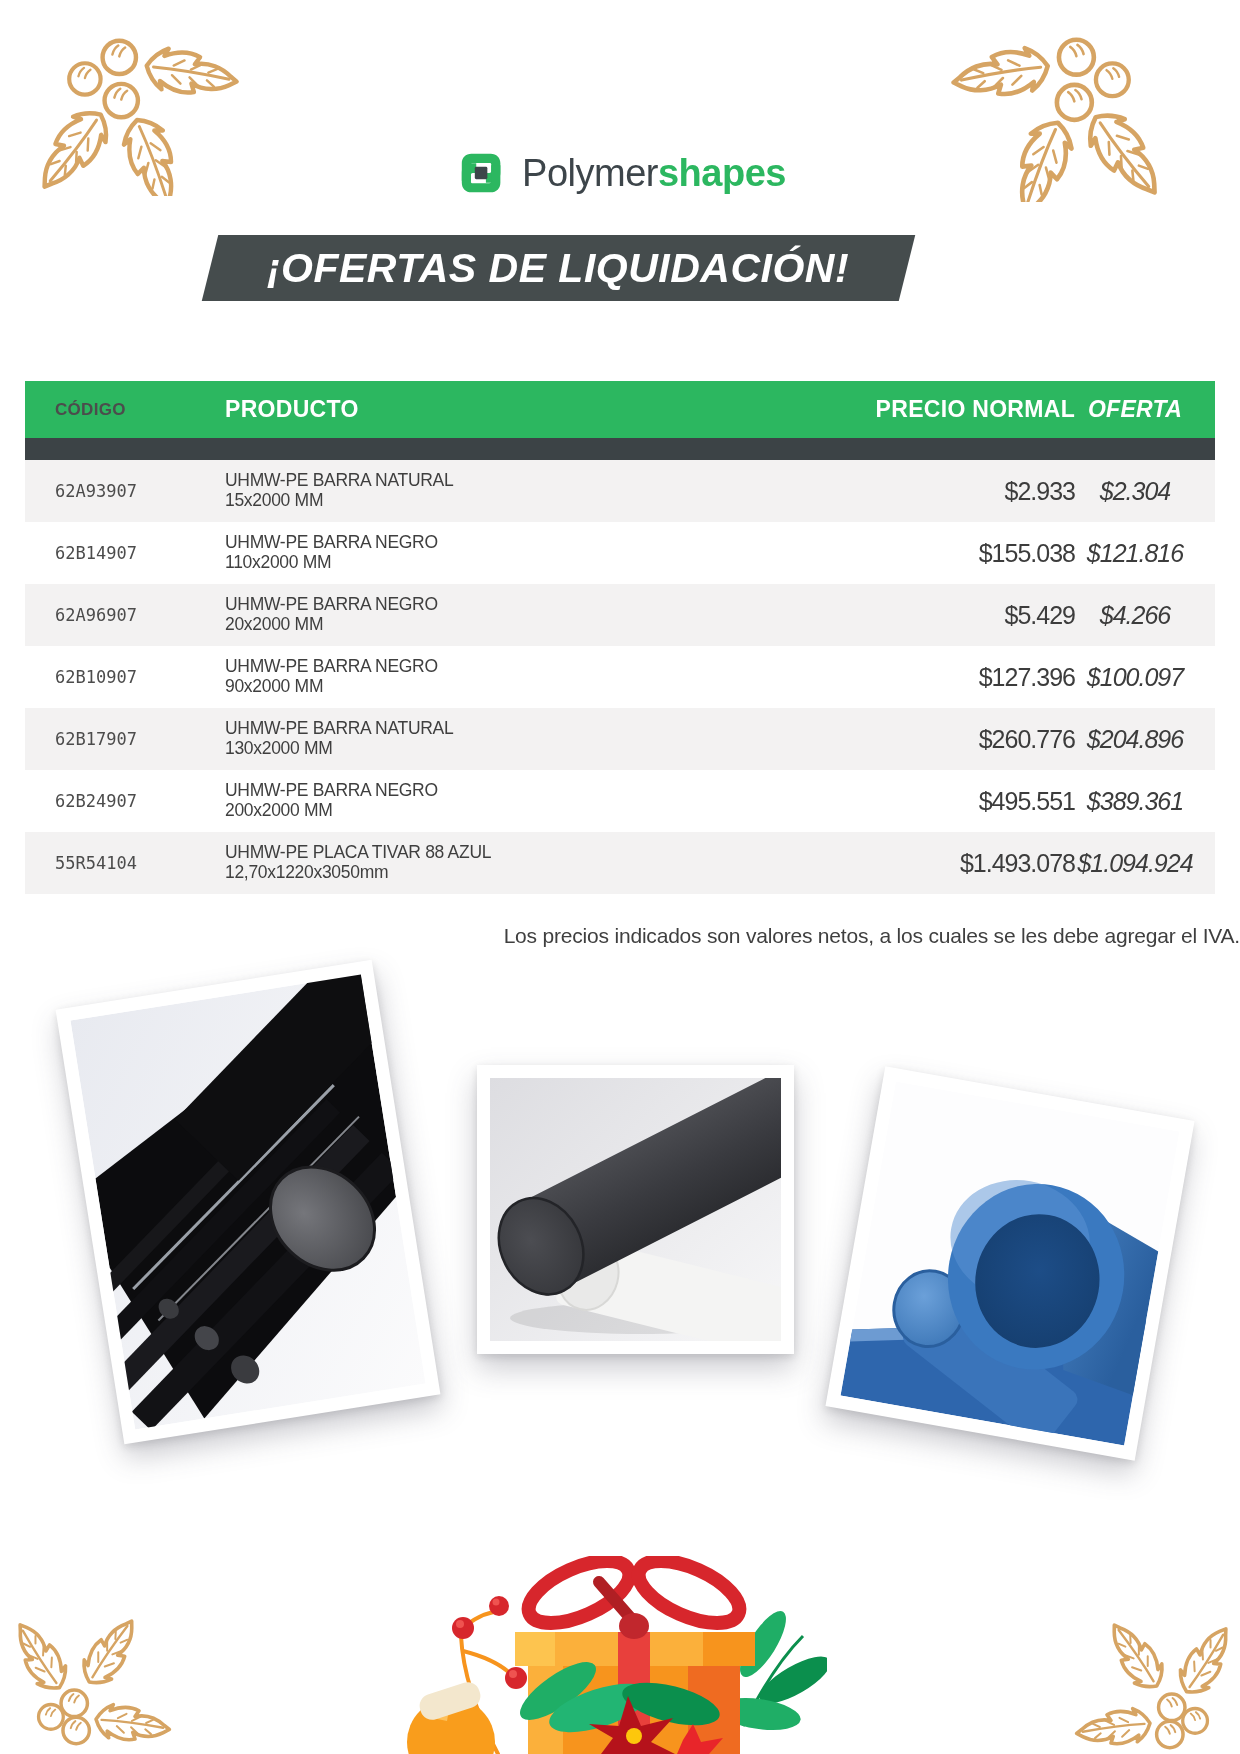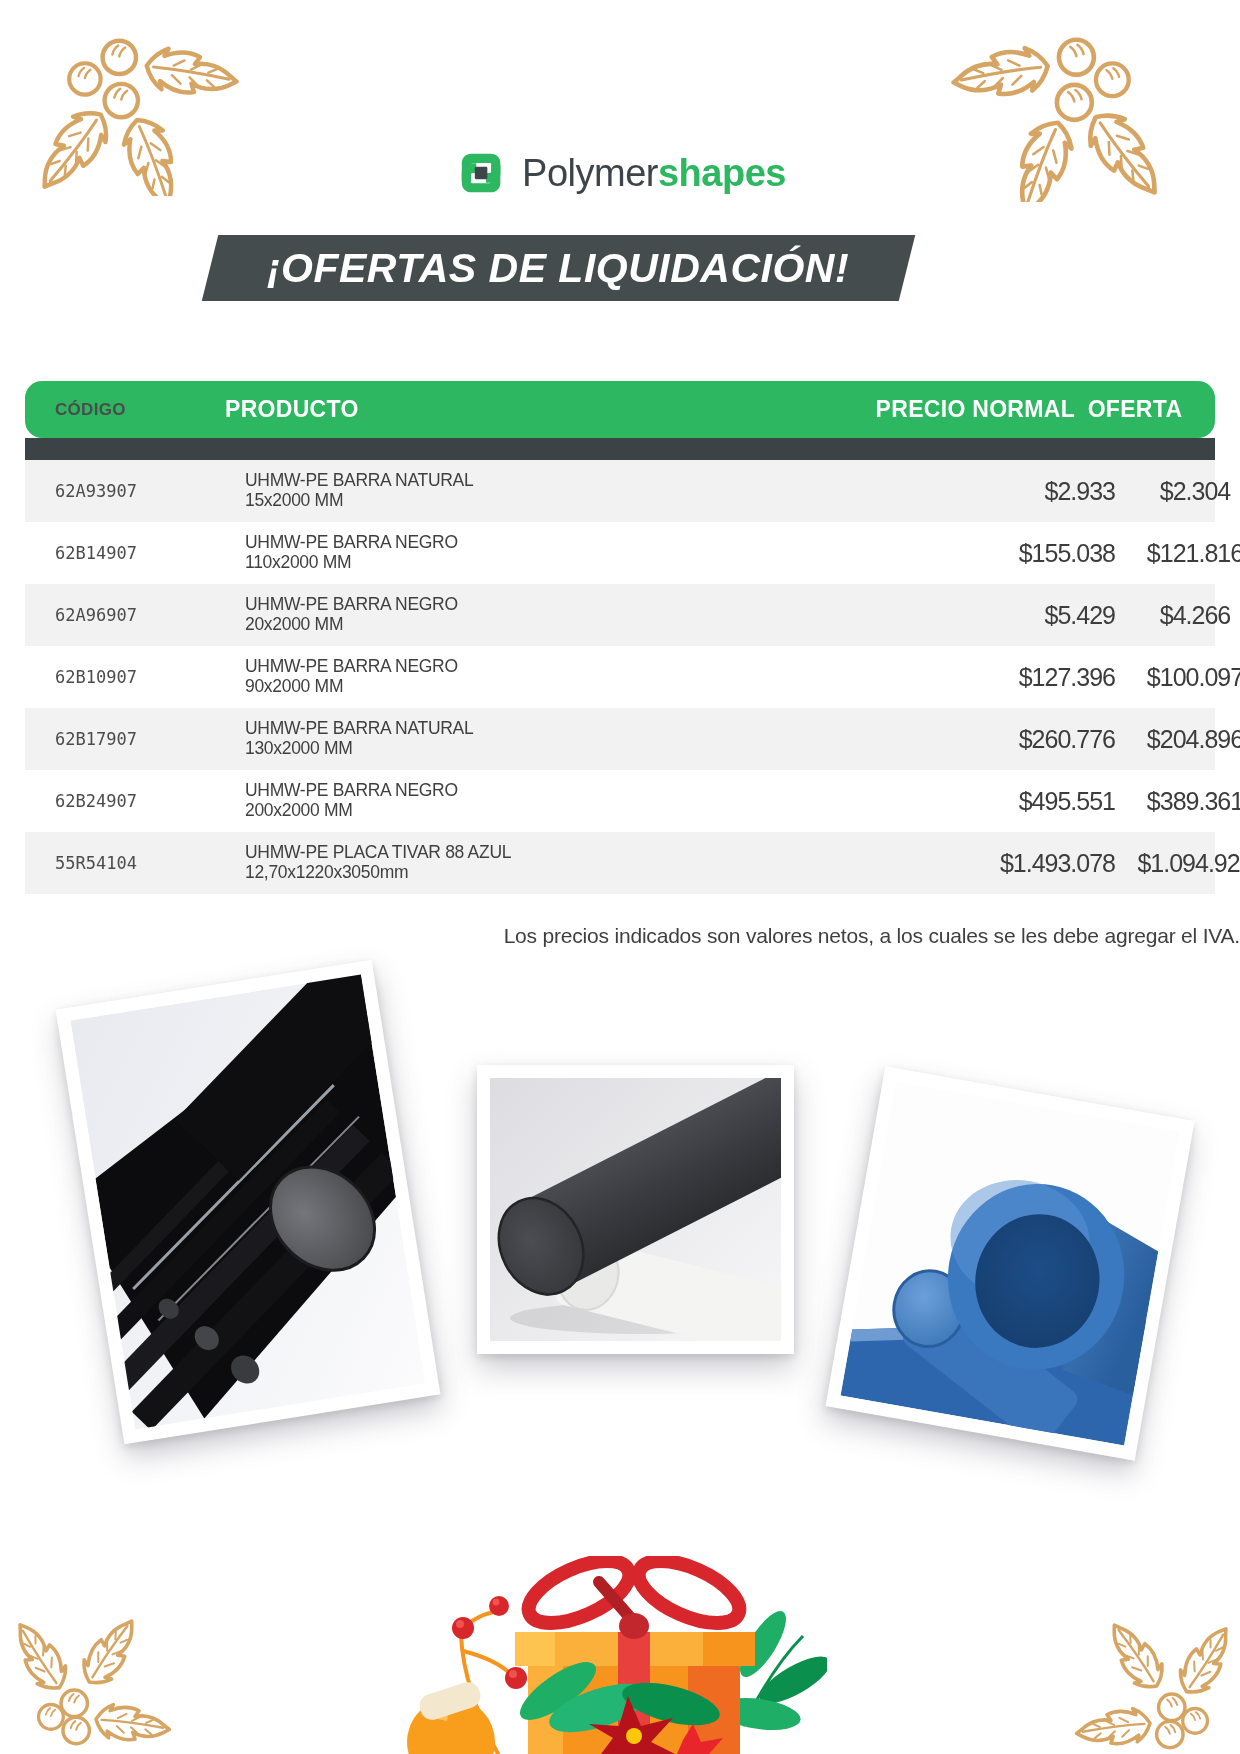--- a/index.html
+++ b/index.html
@@ -18,29 +18,29 @@
 
   
   .banner{top:235px;left:210px;width:697px;height:66px;background:var(--banner);
     transform:skewX(-14deg);display:flex;align-items:center;justify-content:center;}
   .banner span{transform:skewX(14deg);font-style:italic;font-weight:bold;font-size:41px;
     color:#fff;letter-spacing:0.5px;white-space:nowrap;}
 
   
   .table{top:381px;left:25px;width:1190px;}
   .thead,.trow{display:grid;grid-template-columns:175px 420px 455px 140px;align-items:center;}
-  .thead{height:57px;background:var(--green);color:#fff;font-weight:bold;font-size:23px;letter-spacing:0.3px;border-radius:17px;}
+  .thead{height:57px;background:var(--green);color:#fff;font-weight:bold;font-size:23px;letter-spacing:0.3px;}
   .divider{height:22px;background:var(--dark);}
-  .trow{height:62px;background:#fff;gap:20px;}
+  .trow{height:62px;background:#fff;}
   .trow.alt{background:var(--rowgray);}
   .code{padding-left:30px;font-family:"DejaVu Sans Mono",monospace;font-size:17px;color:var(--codetext);}
   .prodh{padding-left:25px;}
   .prod{padding-left:25px;font-size:17.5px;line-height:1.14;letter-spacing:-0.3px;color:#3f3f3f;}
   .pnormal{text-align:right;padding-left:55px;}
-  .poffer{text-align:center;padding-right:20px;}
+  .poffer{text-align:center;padding-right:20px;font-style:italic;}
   .price{font-size:25px;letter-spacing:-1px;color:#3c3c3c;}
 
   
   .note{top:924px;left:0;width:1240px;text-align:right;font-size:21px;letter-spacing:-0.2px;color:#3f3f3f;}
 
   
   .polaroid{background:#fff;padding:13px;box-shadow:0 14px 28px rgba(70,70,85,.28),0 3px 8px rgba(0,0,0,.12);}
   .ph-left{left:88px;top:982px;width:320px;height:440px;transform:rotate(-9deg);}
   .ph-mid{left:477px;top:1065px;width:317px;height:289px;}
   .ph-right{left:853px;top:1091px;width:314px;height:345px;transform:rotate(10deg);}

